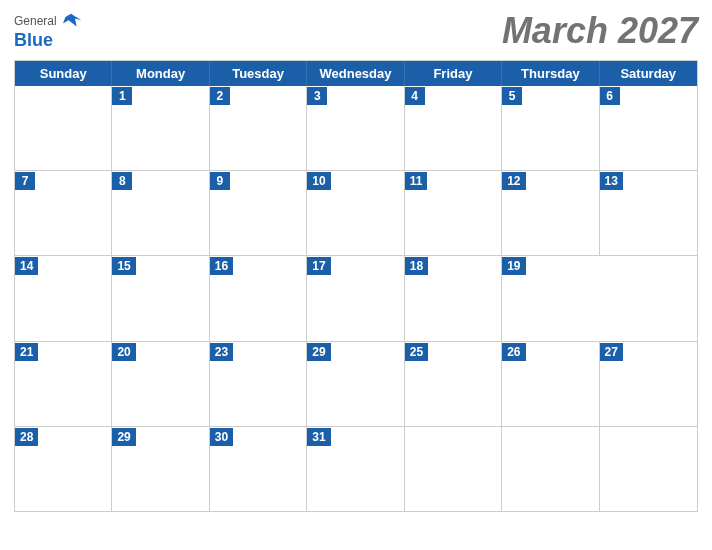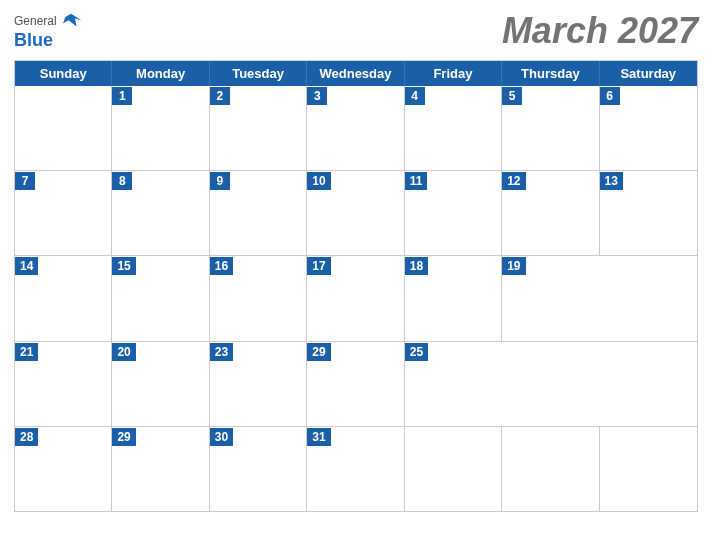--- a/index.html
+++ b/index.html
@@ -179,20 +179,22 @@
           <div class="cal-cell has-date"><span class="date-num">17</span></div>
           <div class="cal-cell has-date"><span class="date-num">18</span></div>
           <div class="cal-cell has-date"><span class="date-num">19</span></div>
         </div>
         <div class="cal-row">
           <div class="cal-cell has-date"><span class="date-num">21</span></div>
           <div class="cal-cell has-date"><span class="date-num">20</span></div>
           <div class="cal-cell has-date"><span class="date-num">23</span></div>
           <div class="cal-cell has-date"><span class="date-num">29</span></div>
           <div class="cal-cell has-date"><span class="date-num">25</span></div>
+          <div class="cal-cell has-date"><span class="date-num">26</span></div>
+          <div class="cal-cell has-date"><span class="date-num">27</span></div>
         </div>
         <div class="cal-row">
           <div class="cal-cell has-date"><span class="date-num">28</span></div>
           <div class="cal-cell has-date"><span class="date-num">29</span></div>
           <div class="cal-cell has-date"><span class="date-num">30</span></div>
           <div class="cal-cell has-date"><span class="date-num">31</span></div>
           <div class="cal-cell empty"></div>
           <div class="cal-cell empty"></div>
           <div class="cal-cell empty"></div>
         </div>

